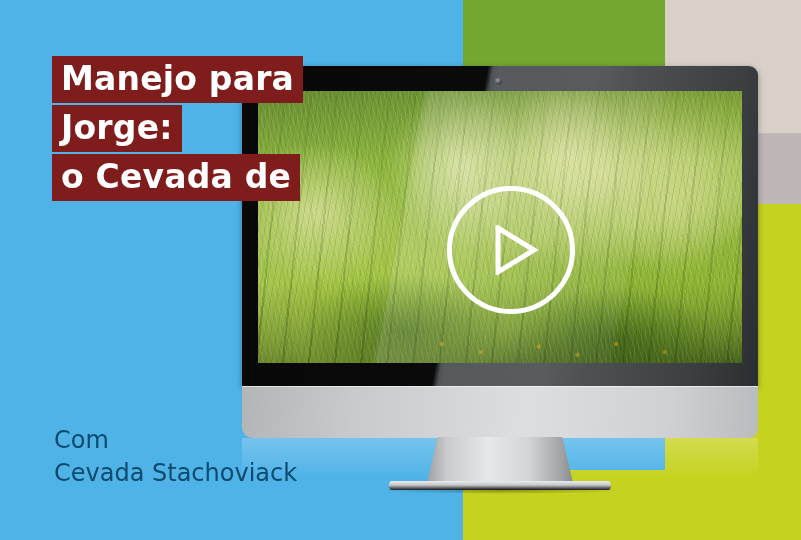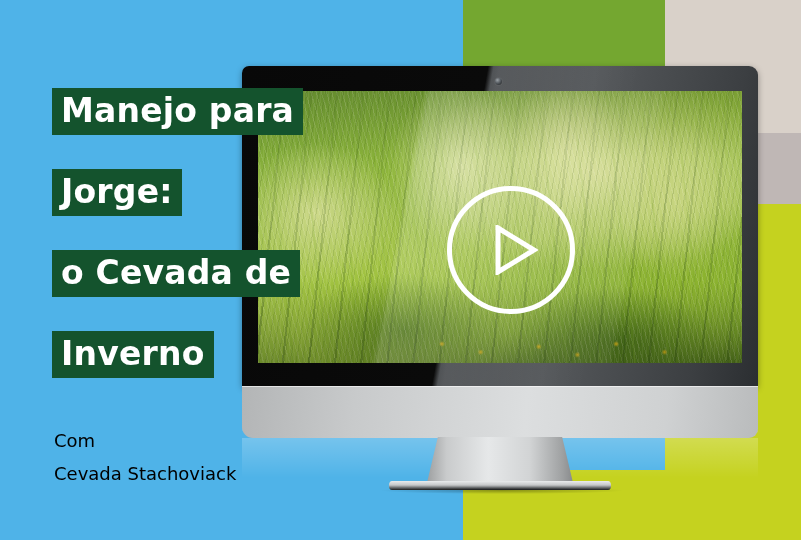--- a/index.html
+++ b/index.html
@@ -131,35 +131,34 @@
   }
 
   
   #title{
     position:absolute;left:52px;top:56px;width:400px;
     display:flex;flex-direction:column;align-items:flex-start;gap:2px;
     z-index:5;
   }
   #title .tline{
     display:inline-block;
-    background:#14532d;
+    background:#7f1d1d;
     color:#ffffff;
     font-weight:bold;
     font-size:33px;
     line-height:42px;
     padding:2px 9px 3px 9px;
     white-space:nowrap;
     letter-spacing:.2px;
-    margin-top:32px;
   }
 
   
   #speaker{
     position:absolute;left:54px;top:424px;z-index:5;
-    color:#000000;font-size:18px;line-height:33px;
+    color:#0c4a6e;font-size:24px;line-height:33px;
   }
   #speaker div{white-space:nowrap;}
 </style>
 </head>
 <body>
 
 <div id="stage">
 
   <div class="bg" id="bg-blue"></div>
   <div class="bg" id="bg-green"></div>
@@ -196,21 +195,20 @@
     <div id="mon-reflect"></div>
     <div id="stand-neck"></div>
     <div id="stand-base"></div>
     <div id="stand-shadow"></div>
   </div>
 
   <div id="title">
     <span class="tline">Manejo para</span>
     <span class="tline">Jorge:</span>
     <span class="tline">o Cevada de</span>
-    <span class="tline">Inverno</span>
   </div>
 
   <div id="speaker">
     <div>Com</div>
     <div>Cevada Stachoviack</div>
   </div>
 
 </div>
 
 </body></html>

